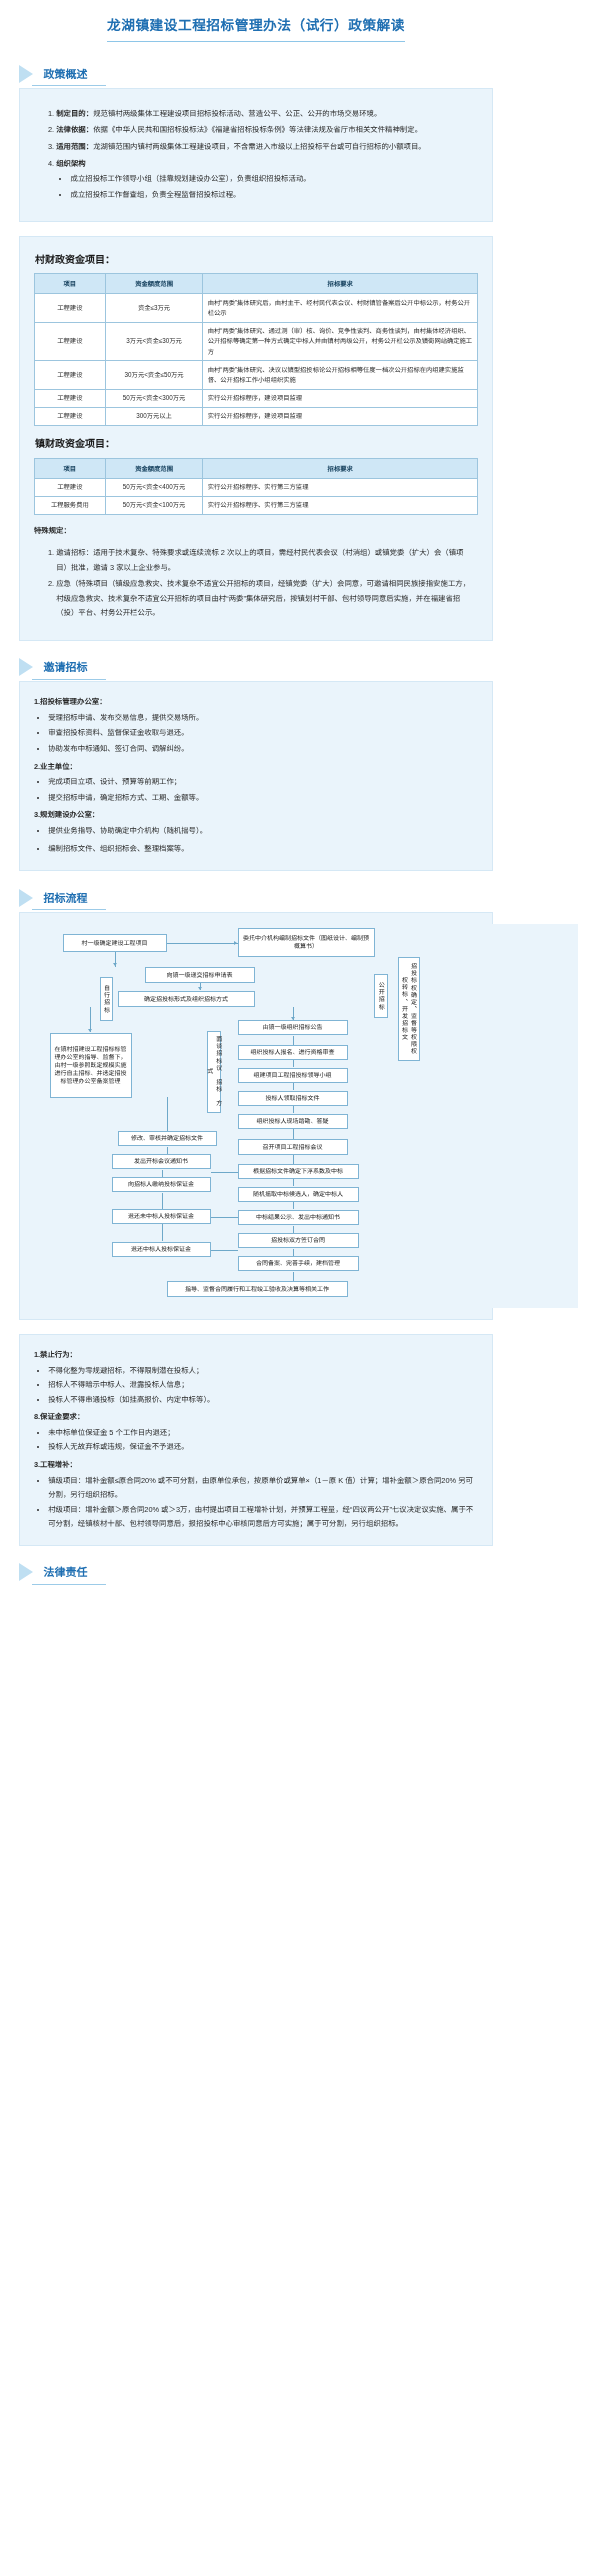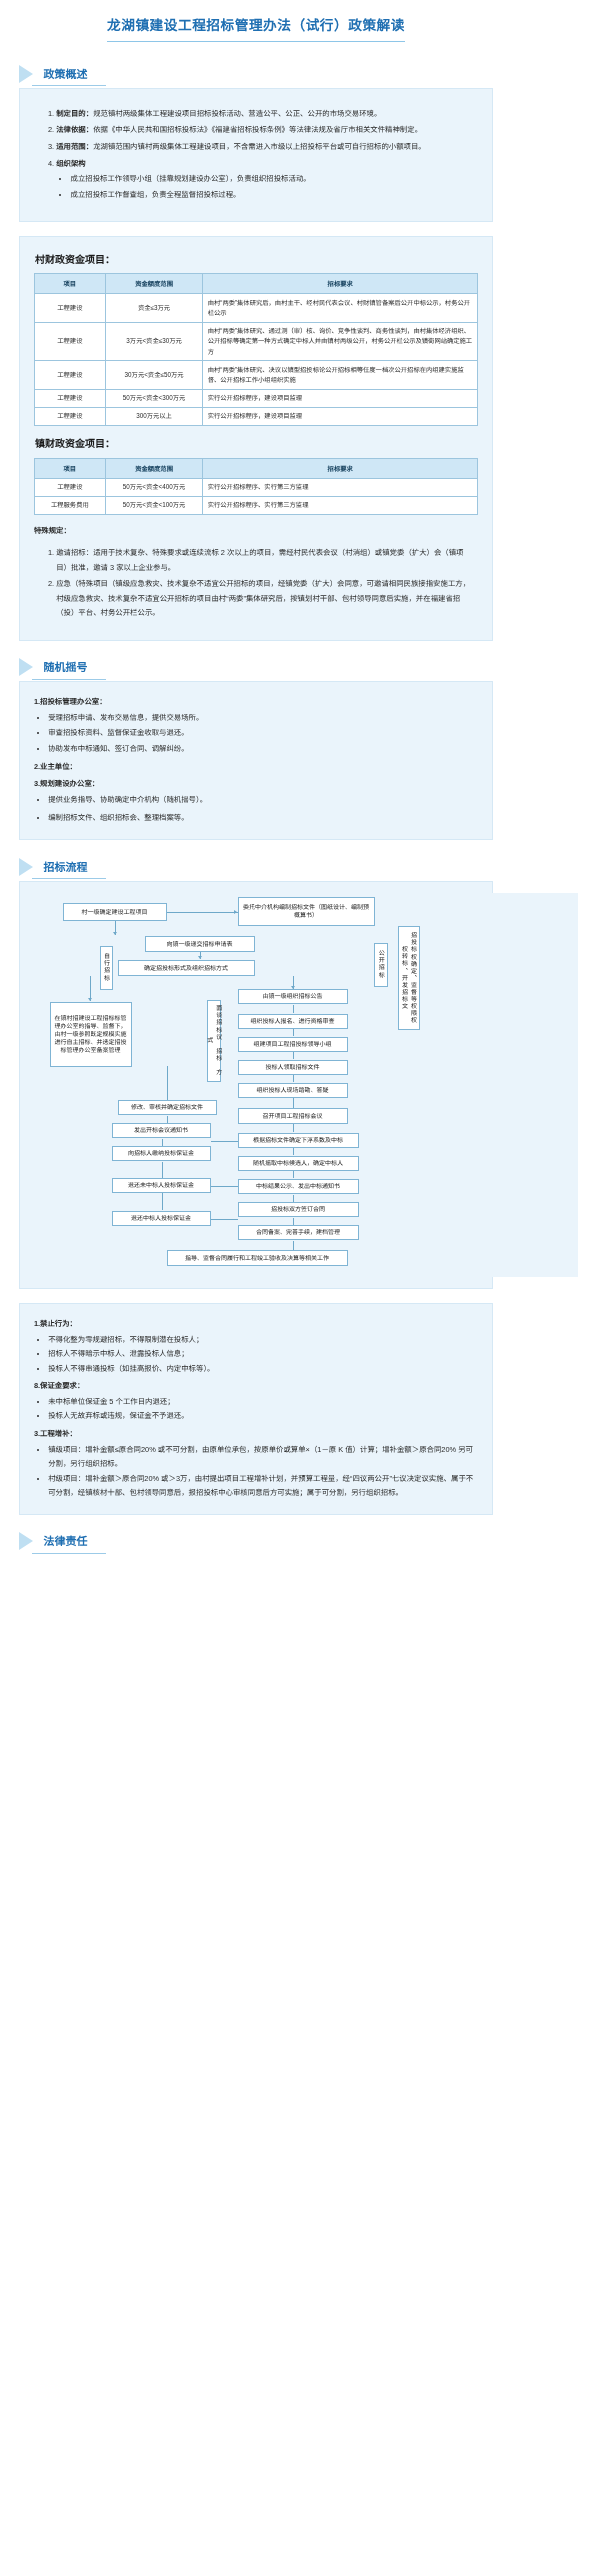--- a/index.html
+++ b/index.html
@@ -258,30 +258,34 @@
       <ol class="main-list">
         <li>邀请招标：适用于技术复杂、特殊要求或连续流标 2 次以上的项目，需经村民代表会议（村消组）或镇党委（扩大）会（镇项目）批准，邀请 3 家以上企业参与。</li>
         <li>应急（特殊项目（镇级应急救灾、技术复杂不适宜公开招标的项目，经镇党委（扩大）会同意，可邀请相同民族接指安施工方，村级应急救灾、技术复杂不适宜公开招标的项目由村“两委”集体研究后，按镇划村干部、包村领导同意后实施，并在福建省招（投）平台、村务公开栏公示。</li>
       </ol>
     </div>
   </div>
 
   <div class="section">
     <div class="sec-head">
       <span class="flag"></span>
-      <span class="label">随机摇号</span>
+      <span class="label">邀请招标</span>
     </div>
     <div class="sec-body">
       <div class="sub-title">1.招投标管理办公室：</div>
       <ul class="sub-list">
         <li>受理招标申请、发布交易信息，提供交易场所。</li>
         <li>审查招投标资料、监督保证金收取与退还。</li>
         <li>协助发布中标通知、签订合同、调解纠纷。</li>
       </ul>
       <div class="sub-title">2.业主单位：</div>
+      <ul class="sub-list">
+        <li>完成项目立项、设计、预算等前期工作；</li>
+        <li>提交招标申请，确定招标方式、工期、金额等。</li>
+      </ul>
       <div class="sub-title">3.规划建设办公室：</div>
       <ul class="sub-list">
         <li>提供业务指导、协助确定中介机构（随机摇号）。</li>
       </ul>
       <ul class="sub-list">
         <li>编制招标文件、组织招标会、整理档案等。</li>
       </ul>
     </div>
   </div>
 

